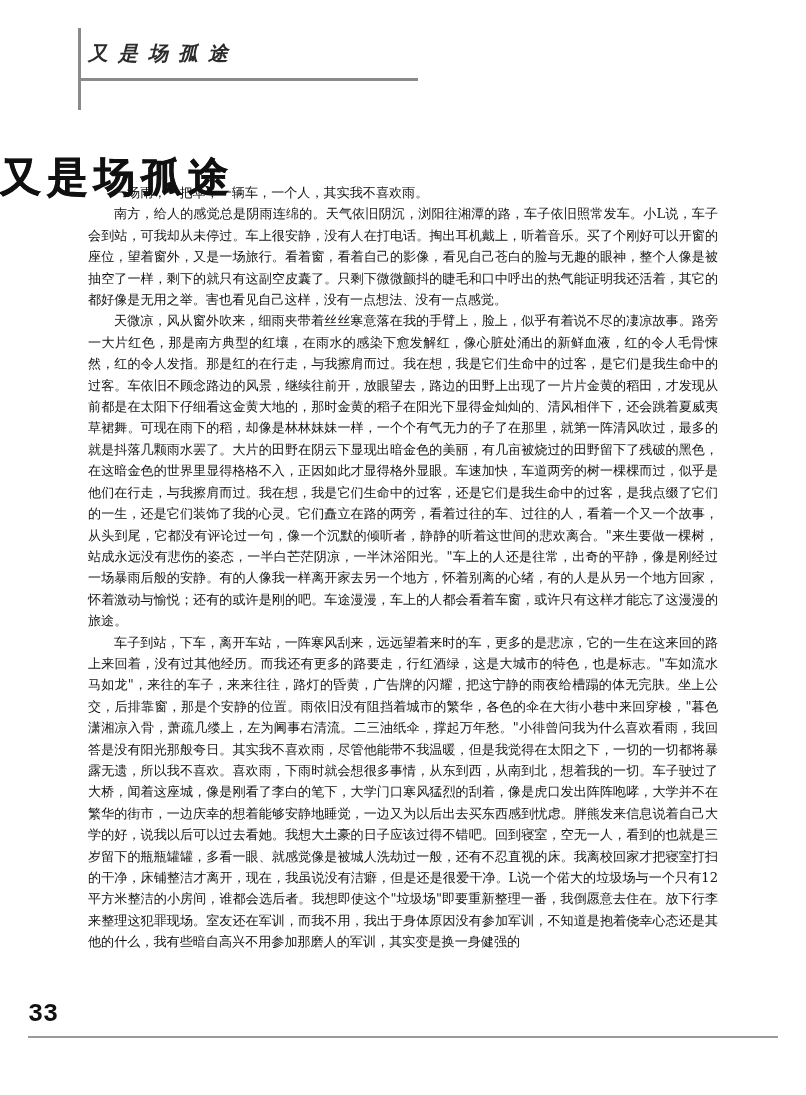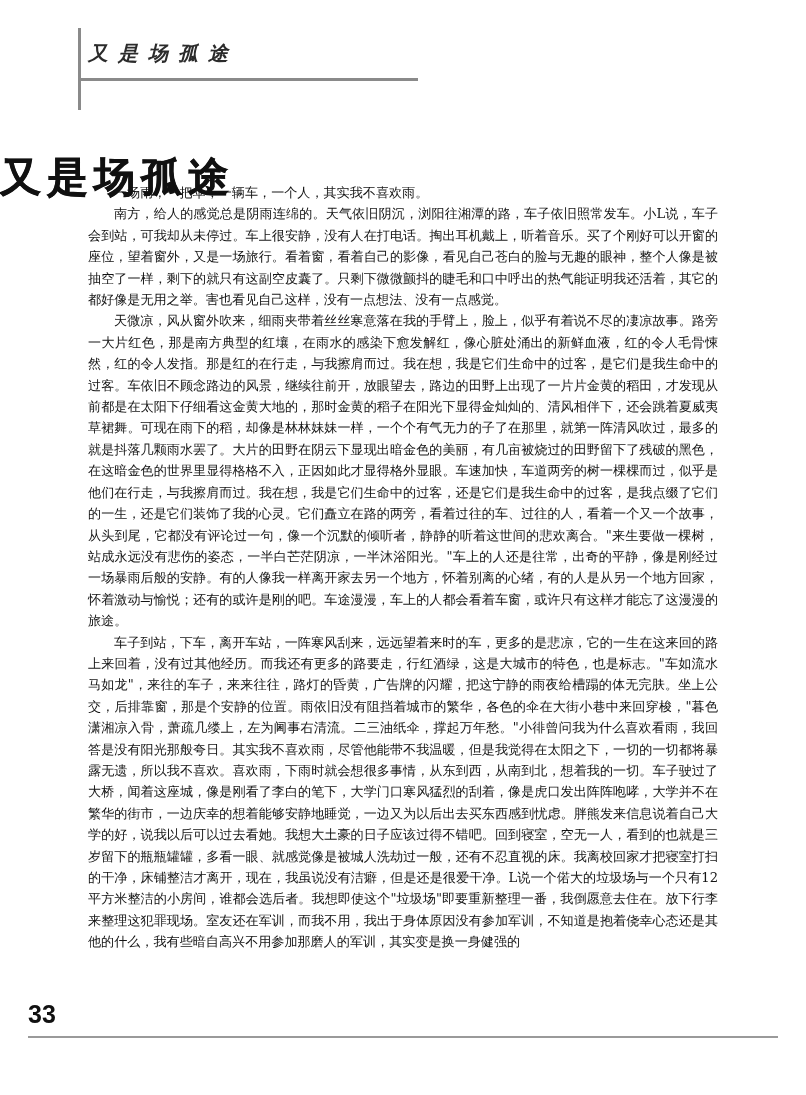--- a/index.html
+++ b/index.html
@@ -85,21 +85,21 @@
     text-indent: 26px;
     color: #141414;
     word-break: break-all;
   }
 
   
   .page-number {
     position: absolute;
     left: 28px;
     top: 1000px;
-    font-family: Liberation Sans, sans-serif;
+    font-family: Liberation Mono, monospace;
     font-weight: bold;
     font-size: 25px;
     color: #111;
     text-align: center;
   }
 
   .footer-rule {
     position: absolute;
     left: 28px;
     top: 1036px;

